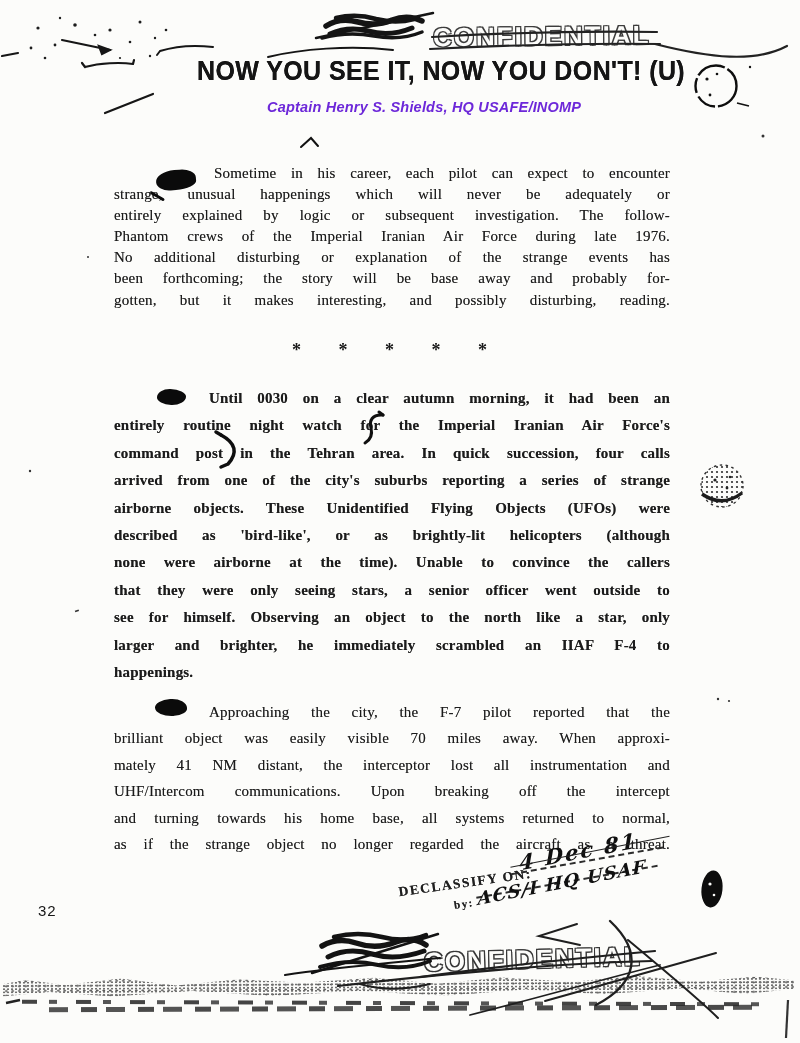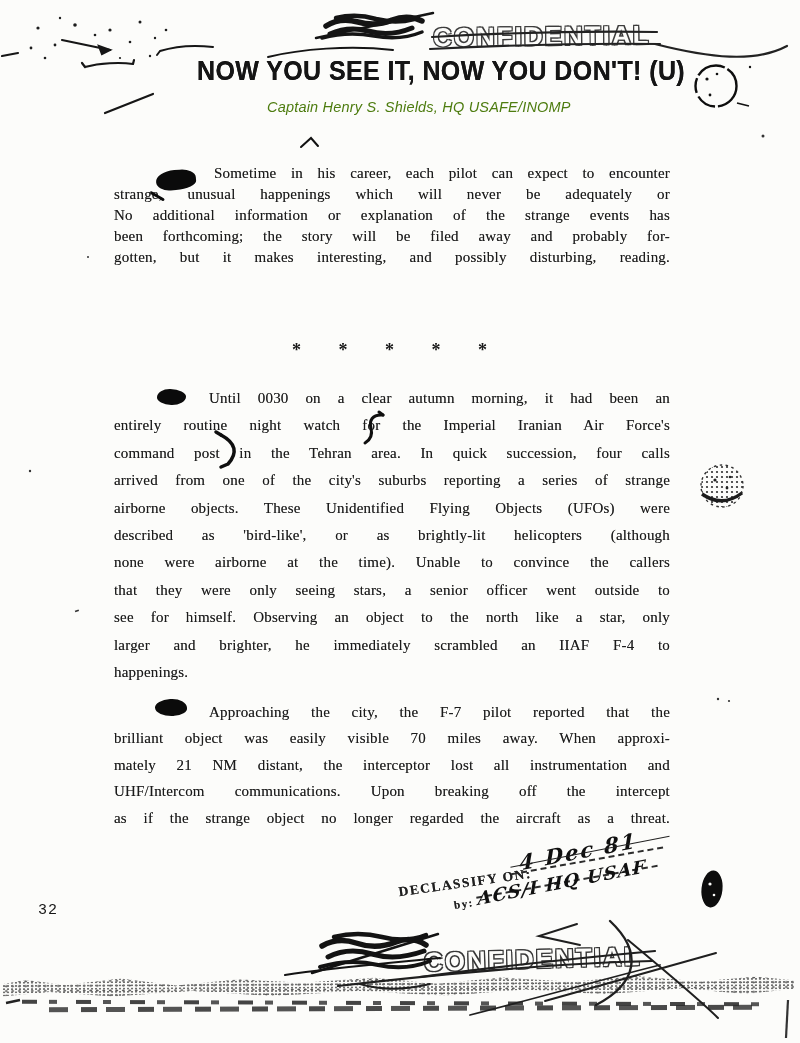--- a/index.html
+++ b/index.html
@@ -21,34 +21,34 @@
   #conf-bottom{ left:424px; top:944px; font-size:26px; transform:rotate(-1.6deg); opacity:.95; }
   #title {
     position:absolute; left:197px; top:55px; width:460px;
     font-family:"Liberation Sans", sans-serif; font-weight:bold;
     font-size:25px; letter-spacing:.4px; color:#151515;
     transform:scaleY(1.1); transform-origin:left top; white-space:nowrap;
     text-shadow:0 0 .5px #151515;
   }
   #byline {
     position:absolute; left:267px; top:99px;
-    font-family:"Liberation Sans", sans-serif; font-weight:normal; font-style:italic;
-    font-size:14.5px; letter-spacing:.2px; color:#4d7c0f; white-space:nowrap;
+    font-family:"Liberation Sans", sans-serif; font-weight:bold; font-style:italic;
+    font-size:14.5px; letter-spacing:.2px; color:#6d28d9; white-space:nowrap;
   }
   
   .para {
     position:absolute; left:114px; width:556px;
     font-size:15px; letter-spacing:.2px; word-spacing:1px;
     text-shadow:0 0 .4px rgba(25,25,25,.55);
   }
   .para > div { text-align:justify; text-align-last:justify; }
   .para.last-left > div:last-child { text-align-last:left; }
   #para1 { top:163px;  line-height:21.1px; }
   #para1 > div:first-child { text-indent:100px; }
-  #para2 { top:385px;  line-height:27.4px; }
+  #para2 { top:385px;  line-height:27.4px;font-weight:bold; }
   #para2 > div:first-child { text-indent:95px; }
   #para3 { top:699px;  line-height:26.4px; }
   #para3 > div:first-child { text-indent:95px; }
   #separator {
     position:absolute; left:112px; top:340px; width:556px;
     text-align:center; font-size:18px; font-weight:bold;
     word-spacing:31px; letter-spacing:1px; color:#181818;
   }
   
   .blob { position:absolute; background:#0b0b0b; z-index:3; }
@@ -78,21 +78,21 @@
   .hand {
     position:absolute; font-family:"DejaVu Serif", serif; font-style:italic; font-weight:bold;
     color:#101010; white-space:nowrap; transform:skewX(-10deg) rotate(-3deg);
   }
   #dec-date { left:128px; top:6px;  font-size:21px; letter-spacing:2px; }
   #by-value { left:82px;  top:36px; font-size:18px; letter-spacing:1px; }
   #date-strike { position:absolute; left:118px; top:20px; width:162px;
     border-top:1.8px solid #222; transform:rotate(-3deg); }
   
   #page-number { position:absolute; left:38px; top:902px;
-    font-family:Liberation Mono, monospace; font-size:15px; letter-spacing:1px; color:#161616; }
+    font-family:Liberation Sans, sans-serif; font-size:15px; letter-spacing:1px; color:#161616; }
   .noise-band { position:absolute; z-index:3; }
   #band-a { left:2px; top:976px; width:792px; height:21px; opacity:.8; transform:rotate(-.3deg);
     background:
       radial-gradient(#4a4a4a .9px, transparent 1.5px) 0 0/4px 3.2px,
       radial-gradient(#2e2e2e 1px, transparent 1.7px) 1px 1px/6.5px 4.8px;
     clip-path:polygon(0 30%,3% 10%,8% 35%,15% 5%,22% 40%,30% 12%,38% 30%,47% 8%,55% 38%,63% 10%,72% 32%,80% 6%,88% 34%,95% 12%,100% 30%,100% 70%,94% 95%,86% 65%,76% 92%,66% 68%,56% 95%,45% 70%,34% 92%,24% 66%,14% 90%,6% 68%,0 88%);
   }
   #band-b1 { left:22px; top:1001px; width:756px; height:4px; opacity:.85; transform:rotate(.2deg);
     background:repeating-linear-gradient(90deg,#232323 0 15px,transparent 15px 27px,#383838 27px 35px,transparent 35px 54px); }
   #band-b2 { left:40px; top:1006px; width:720px; height:5px; opacity:.8; transform:rotate(-.2deg);
@@ -105,43 +105,46 @@
 <div id="page">
 
   <div id="conf-top">CONFIDENTIAL</div>
 
   <div id="title">NOW YOU SEE IT, NOW YOU DON'T! (U)</div>
   <div id="byline">Captain Henry S. Shields, HQ USAFE/INOMP</div>
 
   <div id="para1" class="para">
       <div>Sometime in his career, each pilot can expect to encounter</div>
       <div>strange, unusual happenings which will never be adequately or</div>
-      <div>No additional information or explanation of the strange events has</div>
-      <div>been forthcoming; the story will be filed away and probably for-</div>
+      <div>entirely explained by logic or subsequent investigation.  The follow-</div>
+      <div>Phantom crews of the Imperial Iranian Air Force during late 1976.</div>
+      <div>No additional disturbing or explanation of the strange events has</div>
+      <div>been forthcoming; the story will be base away and probably for-</div>
       <div>gotten, but it makes interesting, and possibly disturbing, reading.</div>
     </div>
   <div id="separator">* * * * *</div>
   <div id="para2" class="para last-left">
       <div>Until 0030 on a clear autumn morning, it had been an</div>
       <div>entirely routine night watch for the Imperial Iranian Air Force's</div>
       <div>command post in the Tehran area.  In quick succession, four calls</div>
       <div>arrived from one of the city's suburbs reporting a series of strange</div>
       <div>airborne objects.  These Unidentified Flying Objects (UFOs) were</div>
       <div>described as 'bird-like', or as brightly-lit helicopters (although</div>
       <div>none were airborne at the time).  Unable to convince the callers</div>
       <div>that they were only seeing stars, a senior officer went outside to</div>
       <div>see for himself.  Observing an object to the north like a star, only</div>
       <div>larger and brighter, he immediately scrambled an IIAF F-4 to</div>
       <div>happenings.</div>
     </div>
   <div id="para3" class="para">
       <div>Approaching the city, the F-7 pilot reported that the</div>
       <div>brilliant object was easily visible 70 miles away.  When approxi-</div>
-      <div>mately 21 NM distant, the interceptor lost all instrumentation and</div>
+      <div>mately 41 NM distant, the interceptor lost all instrumentation and</div>
       <div>UHF/Intercom communications.  Upon breaking off the intercept</div>
+      <div>and turning towards his home base, all systems returned to normal,</div>
       <div>as if the strange object no longer regarded the aircraft as a threat.</div>
     </div>
 
   <div id="blob1" class="blob"></div>
   <div id="blob2" class="blob"></div>
   <div id="blob3" class="blob"></div>
 
   <div id="declassify">
     <span id="dec-label" class="stamp-label">DECLASSIFY ON:</span>
     <span id="dash1" class="dash-line"></span>

